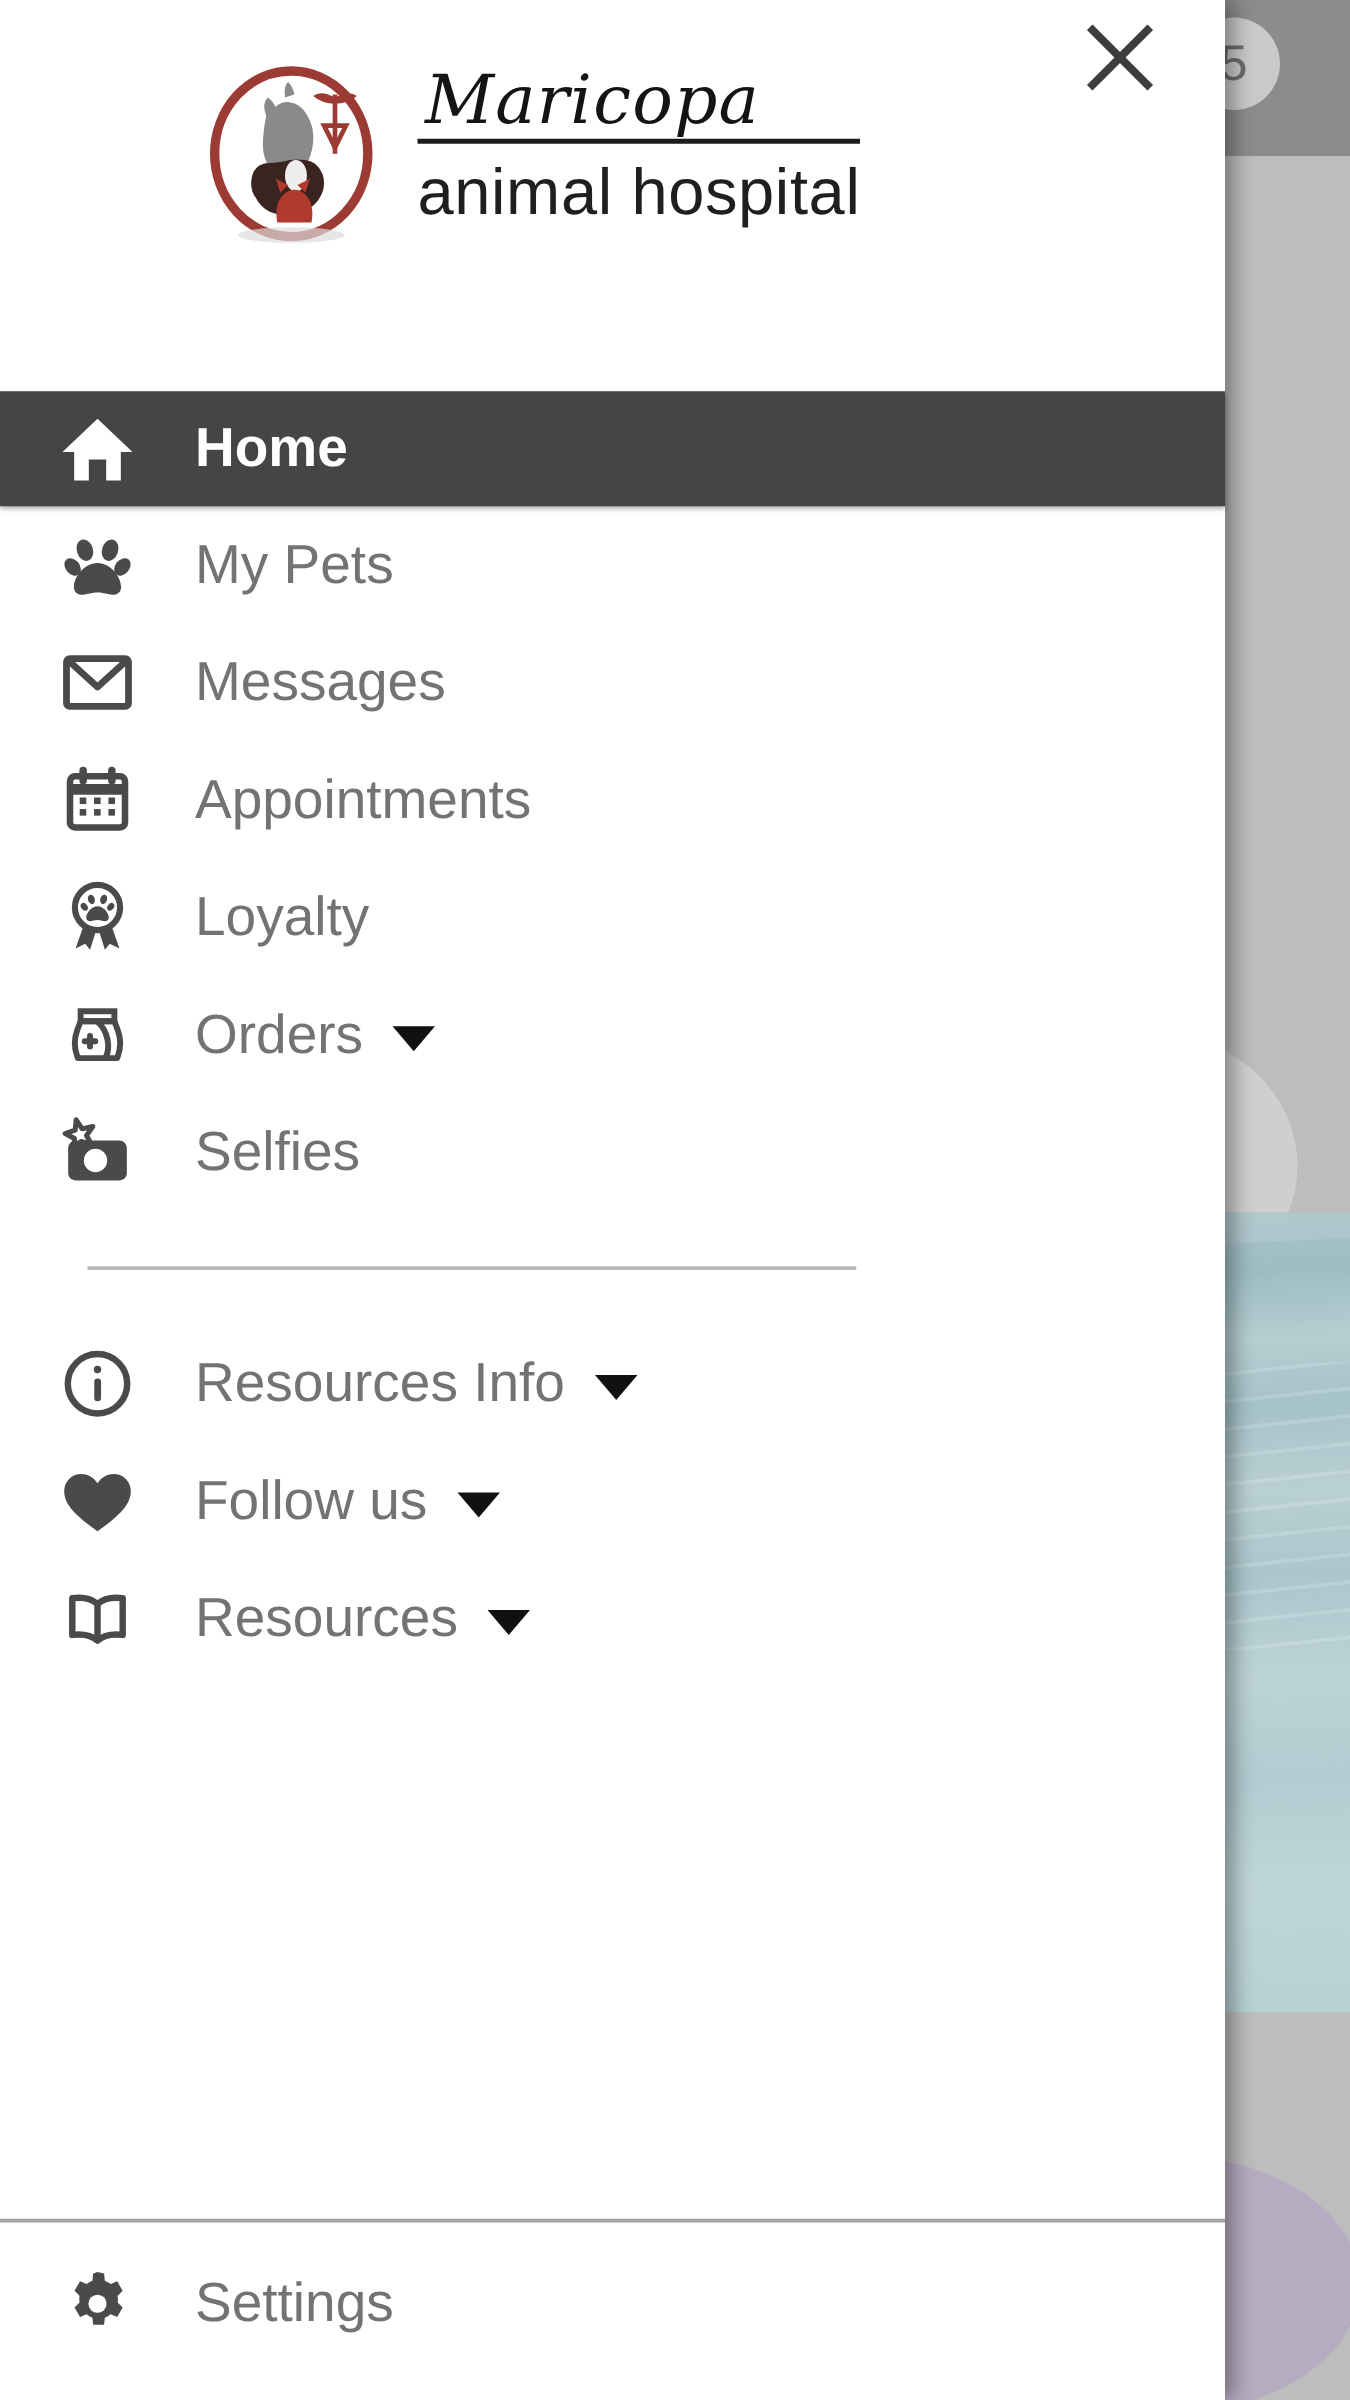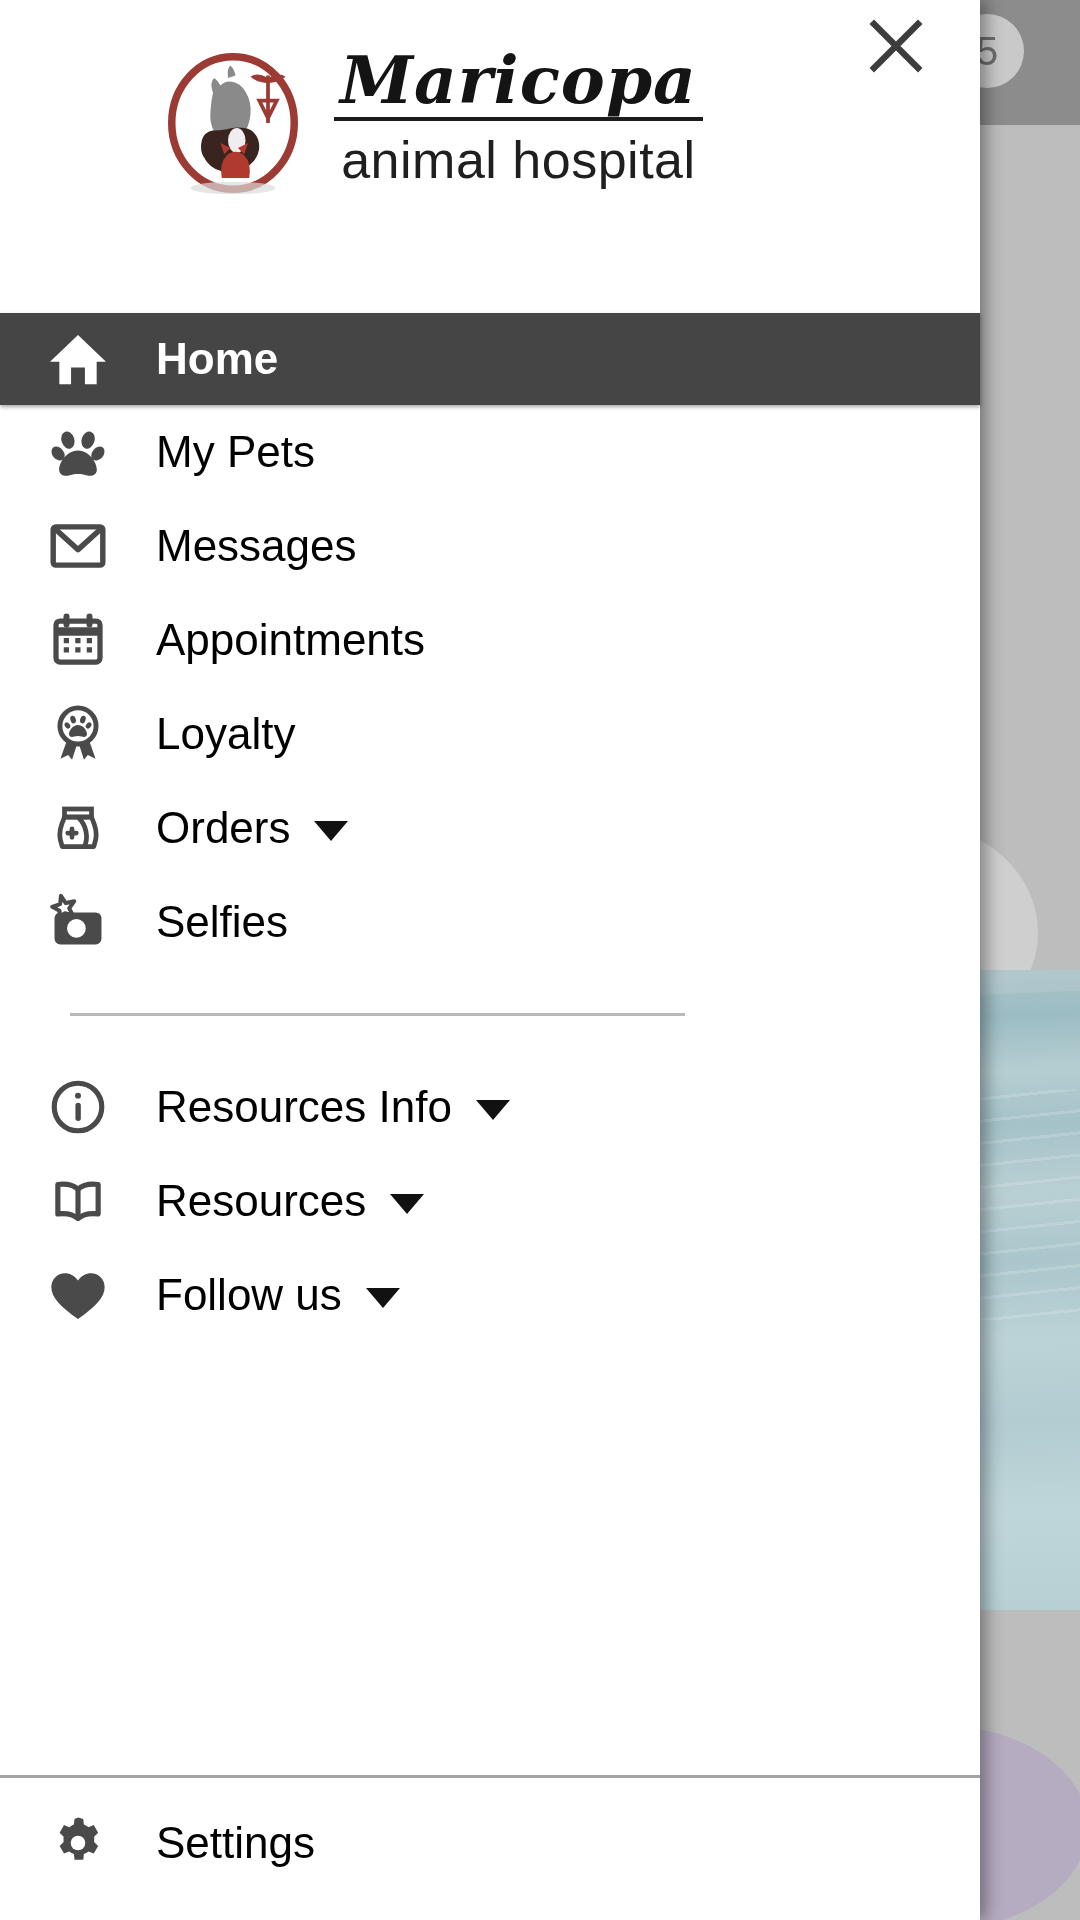--- a/index.html
+++ b/index.html
@@ -96,22 +96,22 @@
     cursor:pointer;
   }
   #logo-block{
     position:absolute; left:158px; top:48px;
     display:flex; align-items:center; gap:26px;
   }
   #logo-mark{ width:150px; height:150px; flex:0 0 150px; }
   #logo-word{ padding-bottom:8px; }
   .logo-name{
     font-family:"DejaVu Serif", serif;
-    font-style:italic; font-weight:700;
-    font-size:66px; line-height:.98; color:#141414;
+    font-style:italic; font-weight:400;
+    font-size:54px; line-height:.98; color:#141414;
     letter-spacing:1px;
     padding:0 6px 4px 6px;
     border-bottom:4px solid #1c1c1c;
   }
   .logo-sub{
     font-size:52px; color:#1f1f1f; letter-spacing:.5px;
     text-align:center; margin-top:9px;
   }
 
   
@@ -128,21 +128,21 @@
     color:#ffffff;
     box-shadow:0 2px 4px rgba(0,0,0,.35);
     height:92px;
   }
   .nav-icon{
     flex:0 0 156px;
     display:flex; align-items:center; justify-content:center;
   }
   .nav-label{
     font-size:44px;
-    color:#000000;
+    color:#737373;
     white-space:nowrap;
   }
   .nav-item.active .nav-label{ color:#ffffff; font-weight:700; }
   .caret{
     width:0;height:0;
     border-left:17px solid transparent;
     border-right:17px solid transparent;
     border-top:20px solid #111;
     margin-left:24px; margin-top:6px;
     flex:0 0 auto;
@@ -331,39 +331,39 @@
           <circle cx="12" cy="7.6" r="1.15" fill="#4a4a4a"></circle>
           <rect x="11" y="10.4" width="2.1" height="7" rx="1" fill="#4a4a4a"></rect>
         </svg>
       </span>
       <span class="nav-label">Resources Info</span>
       <span class="caret"></span>
     </div>
 
     <div class="nav-item">
       <span class="nav-icon">
+        <svg width="64" height="64" viewBox="0 0 24 24">
+          <path d="M12 21 C5.2 16.2 2 12.9 2 9 C2 6 4.3 3.8 7.1 3.8 C9 3.8 10.9 4.8 12 6.6 C13.1 4.8 15 3.8 16.9 3.8 C19.7 3.8 22 6 22 9 C22 12.9 18.8 16.2 12 21z" fill="#4a4a4a"></path>
+        </svg>
+      </span>
+      <span class="nav-label">Follow us</span>
+      <span class="caret"></span>
+    </div>
+
+    <div class="nav-item">
+      <span class="nav-icon">
         <svg width="62" height="62" viewBox="0 0 24 24">
           <path d="M12 7.4 C10 5.6 7.4 5.2 4.2 5.6 v11.4 c3.2-.4 5.8 0 7.8 1.8 C14 17 16.6 16.6 19.8 17 V5.6 C16.6 5.2 14 5.6 12 7.4z" fill="none" stroke="#4a4a4a" stroke-width="2" stroke-linejoin="round"></path>
           <path d="M12 7.4 v11.4" stroke="#4a4a4a" stroke-width="2"></path>
         </svg>
       </span>
       <span class="nav-label">Resources</span>
       <span class="caret"></span>
     </div>
 
-    <div class="nav-item">
-      <span class="nav-icon">
-        <svg width="64" height="64" viewBox="0 0 24 24">
-          <path d="M12 21 C5.2 16.2 2 12.9 2 9 C2 6 4.3 3.8 7.1 3.8 C9 3.8 10.9 4.8 12 6.6 C13.1 4.8 15 3.8 16.9 3.8 C19.7 3.8 22 6 22 9 C22 12.9 18.8 16.2 12 21z" fill="#4a4a4a"></path>
-        </svg>
-      </span>
-      <span class="nav-label">Follow us</span>
-      <span class="caret"></span>
-    </div>
-
     <div class="spacer"></div>
   </div>
 
   <div id="drawer-footer">
     <div class="nav-item">
       <span class="nav-icon">
         <svg width="60" height="60" viewBox="0 0 24 24">
           <path d="M12 1.8 l2.1.55 l.25 2.25 a7.6 7.6 0 0 1 1.85 1.07 l2.1-.85 l1.75 3.03 l-1.6 1.6 a7.6 7.6 0 0 1 0 2.14 l1.6 1.6 l-1.75 3.03 l-2.1-.85 a7.6 7.6 0 0 1-1.85 1.07 l-.25 2.25 l-3.5 0 l-.25-2.25 a7.6 7.6 0 0 1-1.85-1.07 l-2.1.85 l-1.75-3.03 l1.6-1.6 a7.6 7.6 0 0 1 0-2.14 l-1.6-1.6 l1.75-3.03 l2.1.85 a7.6 7.6 0 0 1 1.85-1.07 l.25-2.25z" fill="#4a4a4a"></path>
           <circle cx="12" cy="12" r="2.9" fill="#ffffff"></circle>
         </svg>

